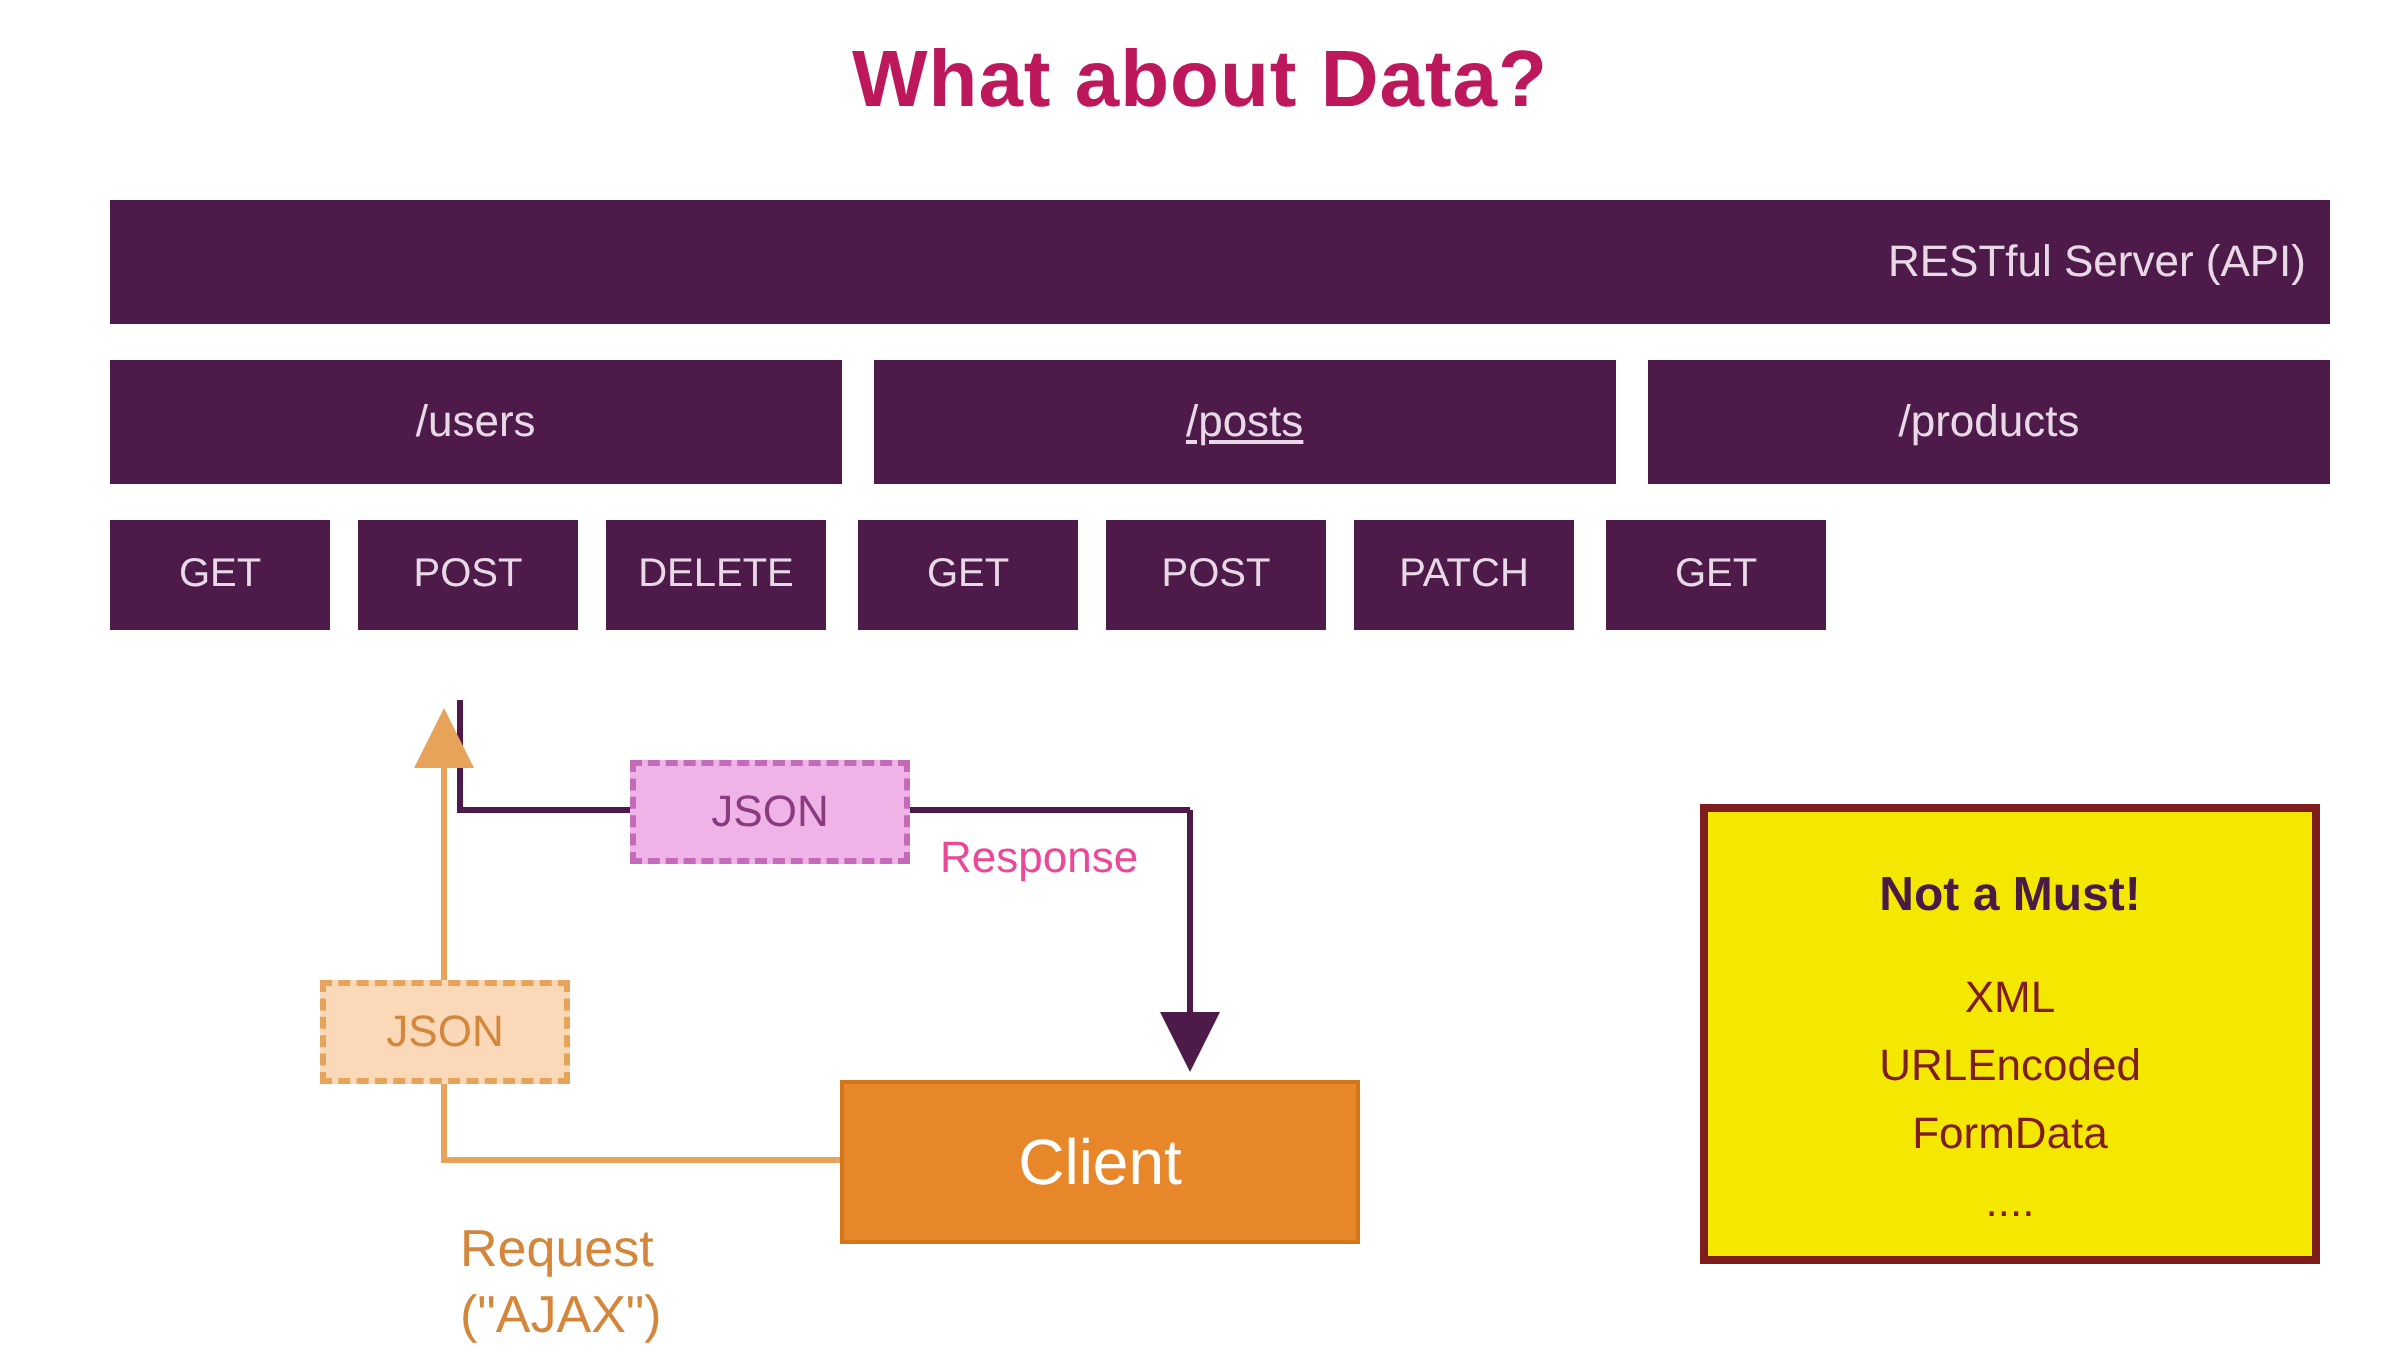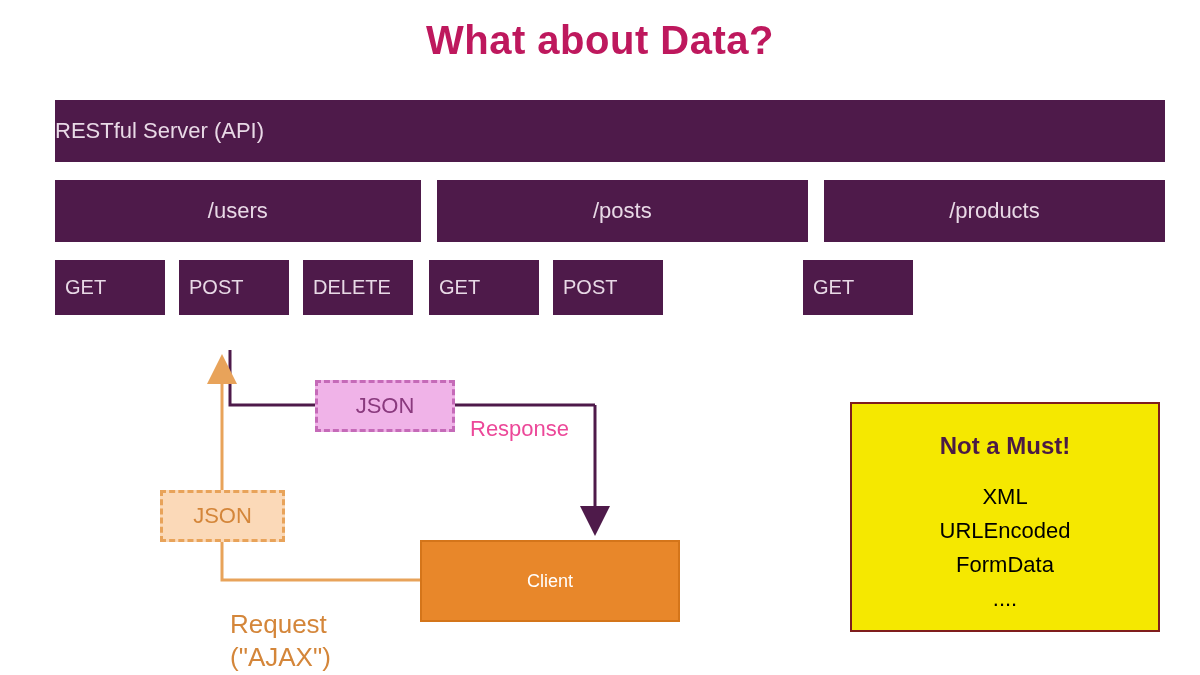--- a/index.html
+++ b/index.html
@@ -22,57 +22,57 @@
   .diagram {
     position: absolute;
     left: 55px;
     right: 30px;
     top: 100px;
   }
   .bar-server {
     background: #4e1a4a;
     color: #e8d9e6;
     font-size: 22px;
-    text-align: left;
-    padding: 18px 0;
+    text-align: right;
+    padding: 18px 12px;
     width: 1110px;
   }
   .routes-row {
     display: flex;
     gap: 16px;
     margin-top: 18px;
     width: 1110px;
   }
   .route {
     background: #4e1a4a;
     color: #e8d9e6;
     font-size: 22px;
     text-align: center;
     padding: 18px 0;
   }
   .route-users { width: 386px; }
-  .route-posts { width: 392px; }
+  .route-posts { width: 392px; text-decoration: underline; }
   .route-products { width: 360px; }
 
   .methods-row {
     display: flex;
     gap: 16px;
     margin-top: 18px;
     width: 1110px;
     align-items: flex-start;
   }
   .method-group {
     display: flex;
     gap: 14px;
   }
   .method {
     background: #4e1a4a;
     color: #e8d9e6;
     font-size: 20px;
-    text-align: left;
+    text-align: center;
     padding: 16px 10px;
     width: 110px;
   }
   .mg-users { width: 358px; }
   .mg-posts { width: 358px; }
   .mg-products { width: 360px; }
 
   
   .abs { position: absolute; }
 
@@ -97,51 +97,51 @@
     border: 3px dashed #e8a35a;
     color: #d4863a;
     font-size: 22px;
     display: flex; align-items: center; justify-content: center;
   }
   .client-box {
     left: 420px; top: 540px;
     width: 260px; height: 82px;
     background: #e8872a;
     color: #ffffff;
-    font-size: 18px;
+    font-size: 32px;
     display: flex; align-items: center; justify-content: center;
     border: 2px solid #d4751a;
   }
   .request-label {
     left: 230px; top: 608px;
     color: #d4863a;
     font-size: 26px;
     line-height: 1.25;
   }
 
   .note-box {
     left: 850px; top: 402px;
     width: 310px; height: 230px;
     background: #f5e800;
-    border: 2px solid #7f1d1d;
+    border: 4px solid #7f1d1d;
     padding: 28px 30px;
     color: #5a2a55;
   }
   .note-title {
     font-weight: 700;
     font-size: 24px;
     color: #4a1a45;
     text-align: center;
     margin-bottom: 20px;
   }
   .note-list {
     font-size: 22px;
     line-height: 1.55;
     text-align: center;
-    color: #000000;
+    color: #7f1d1d;
   }
 
   svg.connector {
     position: absolute;
     left: 0; top: 0;
     width: 1200px; height: 675px;
     pointer-events: none;
   }
 </style>
 </head>
@@ -160,20 +160,21 @@
 
   <div class="methods-row">
     <div class="method-group mg-users">
       <div class="method">GET</div>
       <div class="method">POST</div>
       <div class="method">DELETE</div>
     </div>
     <div class="method-group mg-posts">
       <div class="method">GET</div>
       <div class="method">POST</div>
+      <div class="method">PATCH</div>
     </div>
     <div class="method-group mg-products">
       <div class="method">GET</div>
     </div>
   </div>
 </div>
 
 <div class="abs json-response">JSON</div>
 <div class="abs response-label">Response</div>
 <div class="abs json-request">JSON</div>

